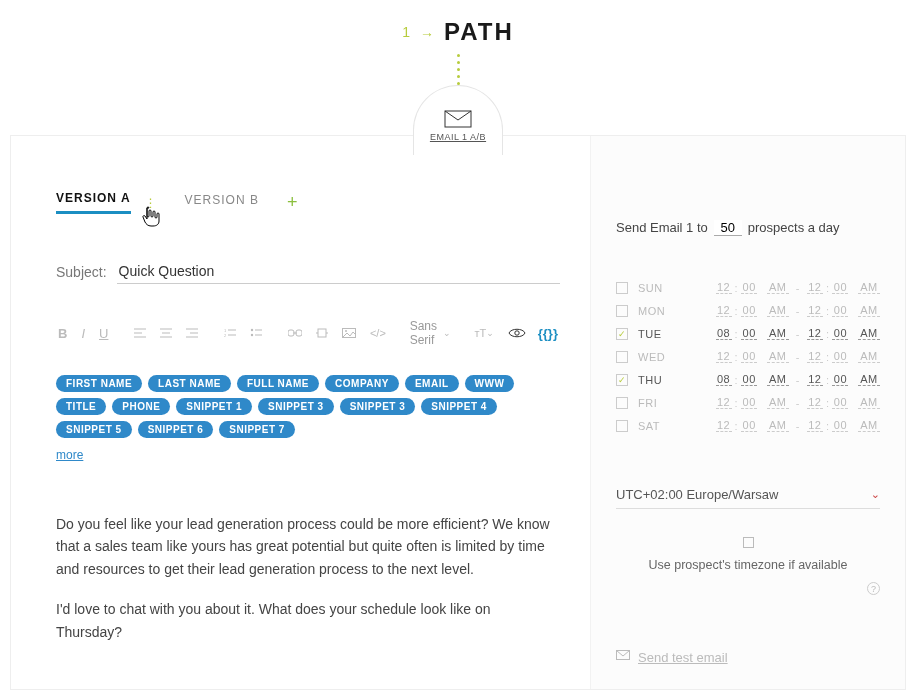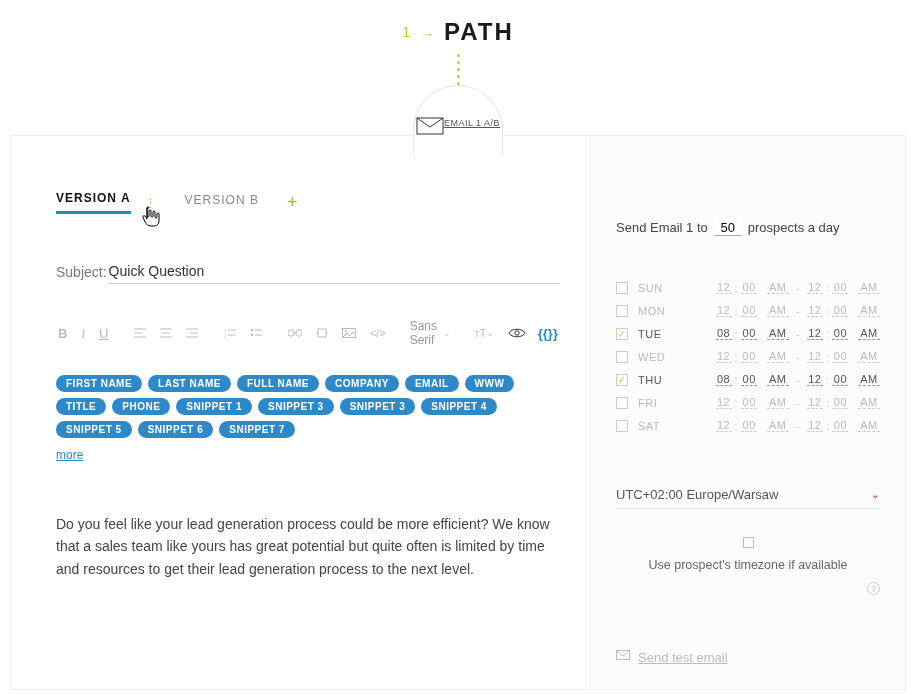--- a/index.html
+++ b/index.html
@@ -45,21 +45,21 @@
     .email-node {
       margin: 0 auto;
       width: 90px;
       height: 70px;
       border: 1px solid #e5e5e5;
       border-radius: 60px 60px 0 0;
       border-bottom: none;
       background: #fff;
       position: relative;
       display: flex;
-      flex-direction: row;
+      flex-direction: column;
       align-items: center;
       justify-content: center;
       z-index: 2;
     }
     .email-node svg { margin-top: 10px; }
     .email-node-label {
       font-size: 9px;
       color: #555;
       text-decoration: underline;
       margin-top: 4px;
@@ -82,21 +82,21 @@
     .tab { font-size: 12px; letter-spacing: 1px; color: #888; padding-bottom: 6px; cursor: pointer; }
     .tab.active { color: #111; font-weight: 700; border-bottom: 3px solid #1b8ec2; }
     .tab-dots { color: #b7cc3d; font-size: 12px; margin-left: -14px;}
     .add-tab { color: #8bbf3e; font-size: 18px; font-weight: 300; }
     .cursor {
       position: absolute; left: 85px; top: 14px;
       pointer-events: none;
     }
 
     
-    .subject-row { margin-top: 45px; display: flex; align-items: center; font-size: 14px; }
+    .subject-row { margin-top: 45px; display: flex; align-items: center; gap: 10px; font-size: 14px; }
     .subject-label { color: #777; }
     .subject-input { flex: 1; border: none; border-bottom: 1px solid #ccc; font-size: 14px; padding: 4px 2px; outline: none; color: #333;}
 
     
     .toolbar {
       margin-top: 35px; display: flex; align-items: center; gap: 10px; color: #bbb;
       font-size: 13px;
     }
     .toolbar .tb { cursor: pointer; padding: 2px; display: inline-flex; align-items: center; }
     .toolbar .sep { width: 12px; }
@@ -295,20 +295,21 @@
         <span class="pill">SNIPPET 3</span>
         <span class="pill">SNIPPET 4</span>
         <span class="pill">SNIPPET 5</span>
         <span class="pill">SNIPPET 6</span>
         <span class="pill">SNIPPET 7</span>
       </div>
     <span class="more-link">more</span>
 
     <div class="body-text">
       <p>Do you feel like your lead generation process could be more efficient? We know that a sales team like yours has great potential but quite often is limited by time and resources to get their lead generation process to the next level.</p>
+      <p>I'd love to chat with you about it. What does your schedule look like on Thursday?</p>
 
     </div>
   </div>
 
   <div class="right">
     <div class="send-row">
       <span>Send Email 1 to</span>
       <input class="num-input" value="50" style="">
       <span>prospects a day</span>
     </div>

